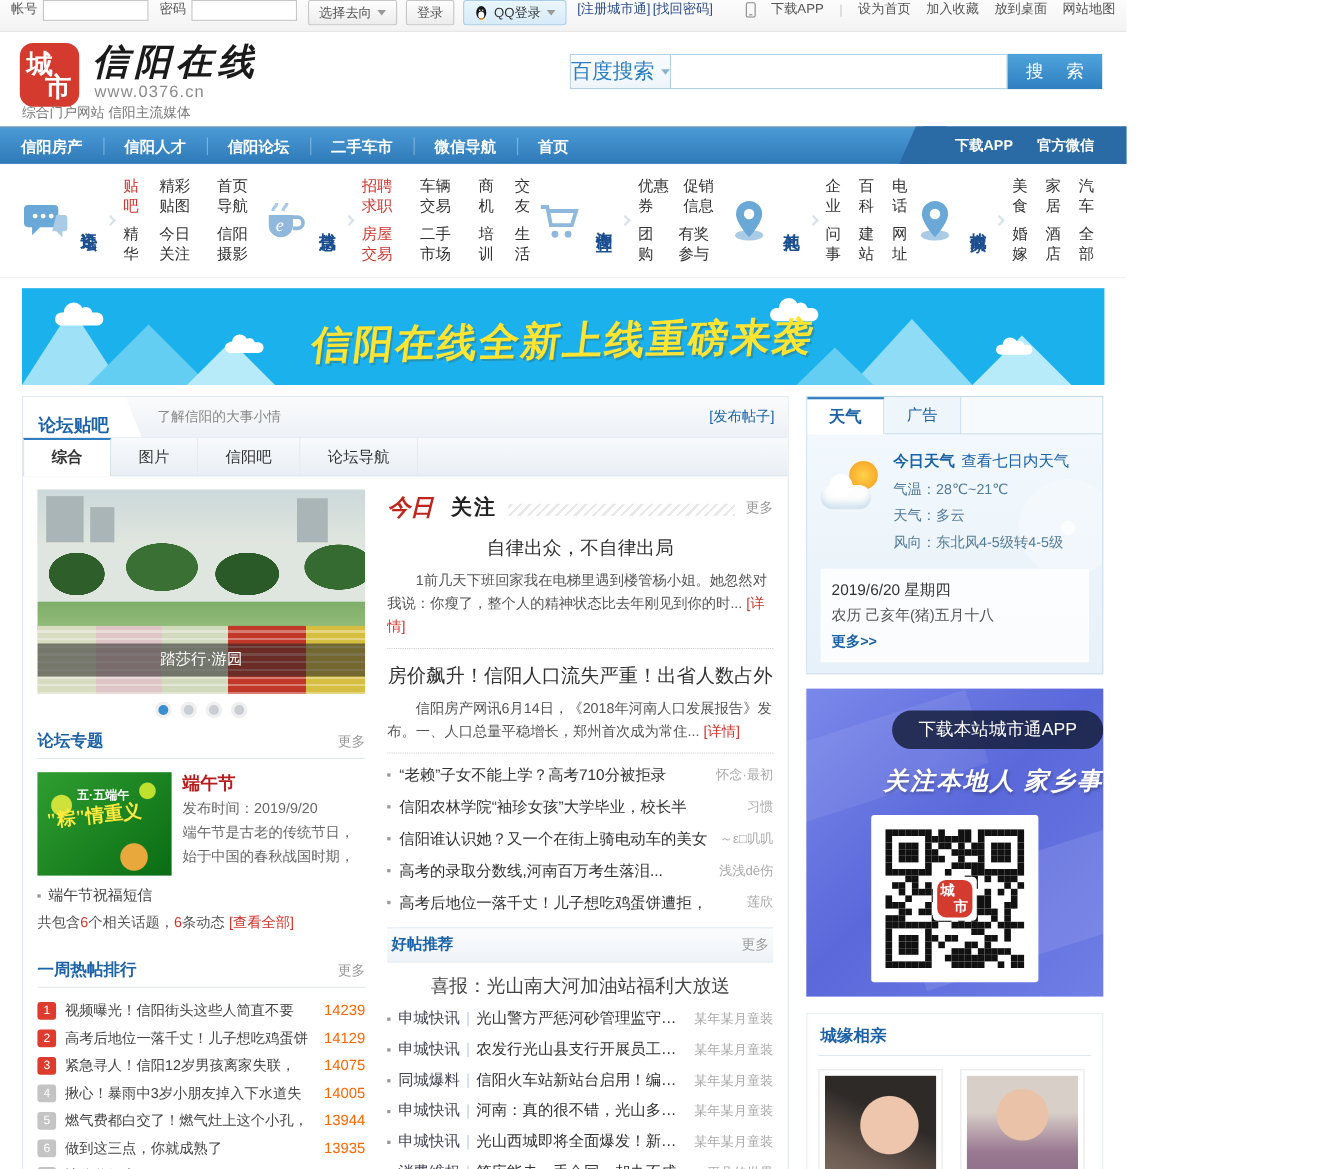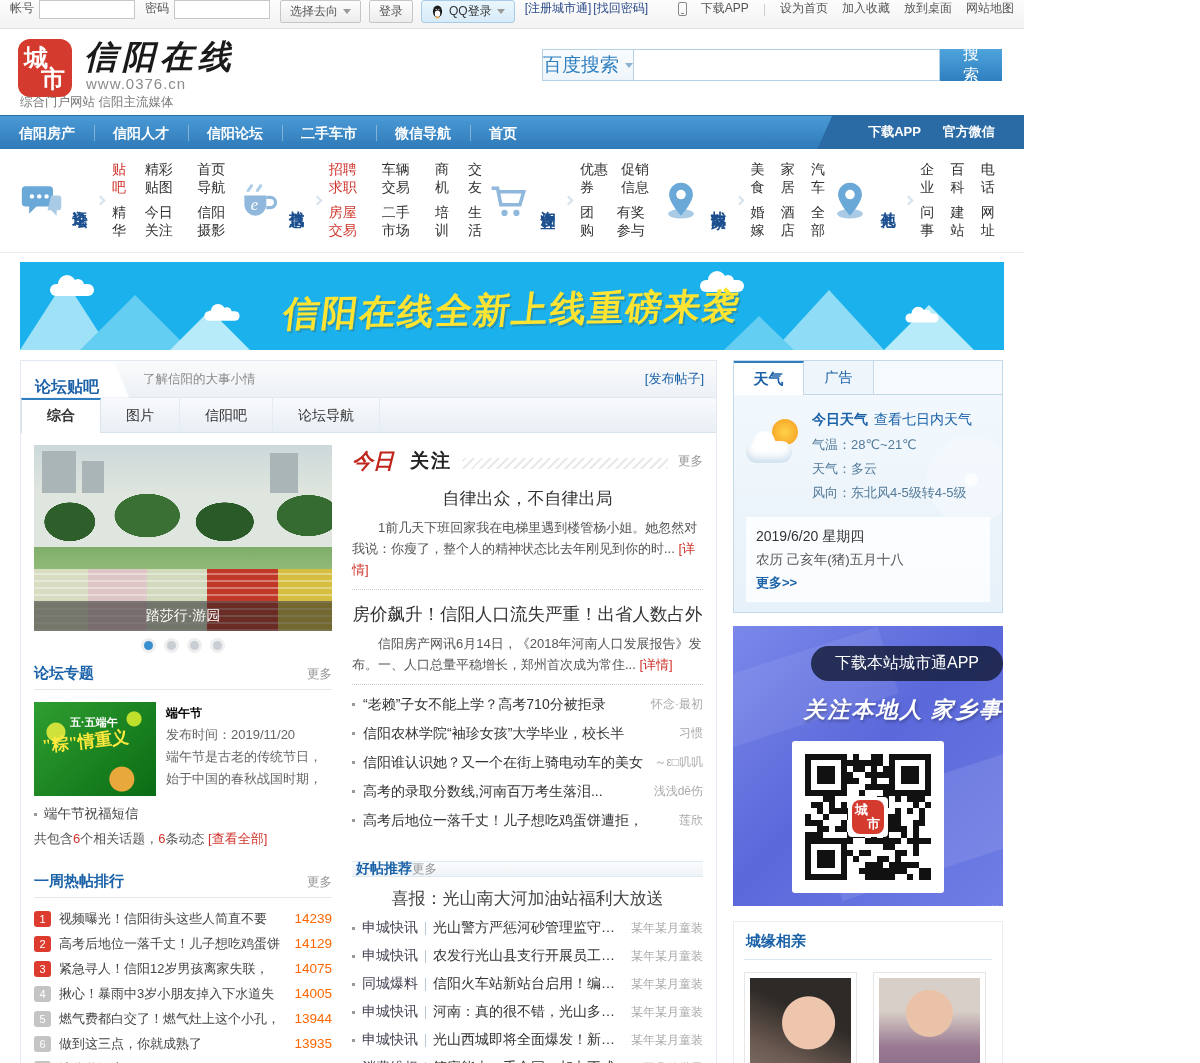--- a/index.html
+++ b/index.html
@@ -33,21 +33,21 @@
   .seal .c2{position:absolute;right:7px;bottom:2px;font-size:24px}
   .site-name{font-family:"Liberation Serif","DejaVu Serif",serif;font-weight:bold;font-style:italic;
              font-size:33px;color:#1a1a1a;letter-spacing:5px;line-height:36px;margin-left:12px}
   .site-url{color:#8b8b8b;font-size:15px;letter-spacing:1px;margin-left:14px}
   .tagline{position:absolute;left:20px;bottom:4px;color:#777;font-size:12.5px}
   .search{position:absolute;right:22px;top:20px;display:flex;height:32px}
   .se-sel{width:92px;background:linear-gradient(#fafcfe,#eef5fa);border:1px solid #b5d1e6;
           color:#2e7fc0;font-size:19px;display:flex;align-items:center;justify-content:center;gap:6px}
   .se-arrow{width:0;height:0;border-left:4px solid transparent;border-right:4px solid transparent;border-top:5px solid #8ab2d2}
   .se-input{width:306px;border:1px solid #b5d1e6;border-left:none;background:#fff;padding:0 8px;font-size:13px}
-  .se-btn{width:62px;background:linear-gradient(#4fa4dc,#2f7fc0);color:#fff;font-size:16px;
+  .se-btn{width:86px;background:linear-gradient(#4fa4dc,#2f7fc0);color:#fff;font-size:16px;
           letter-spacing:8px;border:none;display:flex;align-items:center;justify-content:center;padding-left:8px}
 
   
   .nav{height:34px;background:linear-gradient(#4a9ad6,#2f7ab8);border-top:1px solid #2a6ca5;
        display:flex;align-items:center;position:relative;overflow:hidden}
   .nav-item{color:#fff;font-size:14px;font-weight:bold;padding:0 19px;line-height:34px;position:relative}
   .nav-item+.nav-item::before{content:"";position:absolute;left:0;top:9px;bottom:9px;width:1px;background:rgba(255,255,255,.35)}
   .nav-right{position:absolute;right:0;top:0;height:34px;width:185px;background:#2b6ba5;
              display:flex;align-items:center;justify-content:center;gap:22px}
   .nav-right::before{content:"";position:absolute;left:-14px;top:0;height:34px;width:28px;background:#2b6ba5;transform:skewX(-24deg)}
@@ -100,21 +100,21 @@
   .ci-b{position:absolute;background:#a9b5b7}
   .ci-trees{position:absolute;top:30px;height:78px;left:0;right:0;background:
     radial-gradient(ellipse 42px 32px at 12% 60%,#2e5e2a 60%,transparent 61%),
     radial-gradient(ellipse 54px 36px at 38% 52%,#3a7034 60%,transparent 61%),
     radial-gradient(ellipse 48px 32px at 64% 60%,#2a5a28 60%,transparent 61%),
     radial-gradient(ellipse 52px 34px at 92% 52%,#356a30 60%,transparent 61%)}
   .ci-lawn{position:absolute;top:102px;height:26px;left:0;right:0;background:linear-gradient(#7fae6a,#94bc7a)}
   .ci-flowers{position:absolute;top:124px;bottom:0;left:0;right:0;background:
     repeating-linear-gradient(0deg,rgba(255,255,255,.35) 0 2px,transparent 2px 7px),
     linear-gradient(90deg,#d8ddc2 0 18%,#dfc6c6 18% 38%,#d2dabe 38% 58%,#c23828 58% 82%,#d6be40 82%)}
-  .c-caption{position:absolute;left:0;right:0;bottom:0;height:30px;background:rgba(35,35,35,.55);
+  .c-caption{position:absolute;left:0;right:0;bottom:16px;height:30px;background:rgba(35,35,35,.55);
              color:#fff;font-size:14px;display:flex;align-items:center;justify-content:center}
   .dots{display:flex;justify-content:center;gap:14px;margin:10px 0 4px}
   .dot{width:9px;height:9px;border-radius:50%;background:#c9ced4;box-shadow:0 0 0 3px #efefef}
   .dot.active{background:#3a8fd0}
 
   
   .sec-head{display:flex;align-items:baseline;justify-content:space-between;border-bottom:1px solid #e3e8ee;
             padding:10px 0 6px;margin-top:4px}
   .sec-title{color:#1b62a8;font-weight:bold;font-size:15px}
   .more{color:#999;font-size:12.5px}
@@ -123,21 +123,21 @@
   .topic{display:flex;margin-top:12px;gap:10px}
   .t-img{width:122px;height:94px;flex:none;position:relative;background:
     radial-gradient(circle at 72% 82%,#e8a83c 0 12px,transparent 13px),
     radial-gradient(circle at 18% 32%,#cfe23c 0 9px,transparent 10px),
     radial-gradient(circle at 82% 18%,#bfe02c 0 7px,transparent 8px),
     linear-gradient(135deg,#2f9e30,#0a6c14)}
   .t-t1{position:absolute;top:13px;left:36px;font-size:11px;font-weight:bold;color:#fff}
   .t-t2{position:absolute;top:28px;left:8px;font-size:17px;font-weight:bold;color:#ffe93d;
         font-family:"Liberation Serif","DejaVu Serif",serif;transform:rotate(-6deg)}
   .t-info{font-size:13px;color:#666;line-height:22px;min-width:0}
-  .t-name{font-size:12px;font-weight:bold;color:#000000}
+  .t-name{font-size:16px;font-weight:bold;color:#b91c1c}
   .bullet-item{display:flex;align-items:center;gap:7px;margin-top:9px;font-size:13.5px;color:#444}
   .sq{width:3px;height:3px;background:#999;flex:none}
   .t-sum{margin-top:7px;font-size:13px;color:#555}
   .red{color:#d0342c}
 
   
   .hot-list{margin-top:8px}
   .hot-row{display:flex;align-items:center;height:25px;gap:8px}
   .rank{width:17px;height:16px;border-radius:3px;background:#c4c4c4;color:#fff;font-size:11px;
         display:flex;align-items:center;justify-content:center;flex:none}
@@ -151,22 +151,22 @@
   .td2{color:#222;font-size:19px;font-weight:bold;margin-left:16px;letter-spacing:2px}
   .hatch{flex:1;height:11px;margin:4px 10px 0;background:repeating-linear-gradient(-45deg,#e9e9e9 0 2px,transparent 2px 6px)}
   .article{border-bottom:1px dotted #ccc;padding-bottom:9px}
   .a-title{text-align:center;font-size:17px;color:#333;margin:12px 0 7px;font-family:"Liberation Serif","DejaVu Serif",serif}
   .a-title2{font-size:17.5px}
   .a-body{font-size:13px;color:#555;line-height:21px;text-indent:2em}
   .news-list{padding:5px 0 2px}
   .news-row{display:flex;align-items:center;height:29px;gap:8px}
   .news-title{flex:1;font-size:14px;color:#333;white-space:nowrap;overflow:hidden;text-overflow:ellipsis}
   .news-user{color:#aaa;font-size:12px;flex:none}
-  .rec-bar{height:16px;background:linear-gradient(#fbfcfd,#eef3f8);border-top:1px solid #e0e8f0;border-bottom:1px solid #e0e8f0;
-           display:flex;align-items:center;justify-content:flex-start;padding:0 4px;margin-top:24px}
+  .rec-bar{height:32px;background:linear-gradient(#fbfcfd,#eef3f8);border-top:1px solid #e0e8f0;border-bottom:1px solid #e0e8f0;
+           display:flex;align-items:center;justify-content:space-between;padding:0 4px;margin-top:6px}
   .rec-title{color:#1b62a8;font-weight:bold;font-size:14px}
   .rec-head{font-size:17px;color:#444;text-align:center;margin:10px 0 4px;font-family:"Liberation Serif","DejaVu Serif",serif}
   .rec-row{display:flex;align-items:center;height:28px;gap:7px}
   .rec-cat{font-size:14px;color:#445;flex:none}
   .vline{width:1px;height:13px;background:#b9c7d5;flex:none}
 
   
   .weather-box{border:1px solid #c3d9ea}
   .w-tabs{height:34px;display:flex}
   .w-tab1{width:70px;background:#fff;border-top:2px solid #2f7fc0;border-right:1px solid #c3d9ea;
@@ -371,53 +371,53 @@
             <span class="lnk">有奖参与</span>
           </div>
       </div>
     </div>
     <div class="group">
       <svg class="g-icon" viewBox="0 0 24 24">
           <ellipse cx="12" cy="19" rx="7" ry="2.6" fill="#a9cbe5"></ellipse>
           <path d="M12 2a6.5 6.5 0 0 0-6.5 6.5C5.5 13 12 20 12 20s6.5-7 6.5-11.5A6.5 6.5 0 0 0 12 2z" fill="#6aa8d8"></path>
           <circle cx="12" cy="8.5" r="2.6" fill="#fff"></circle>
         </svg>
+      <div class="g-title">其他</div>
+      <span class="g-chev"></span>
+      <div class="g-links">
+        <div class="g-row">
+            <span class="lnk">企业</span>
+            <span class="lnk">百科</span>
+            <span class="lnk">电话</span>
+          </div>
+        <div class="g-row">
+            <span class="lnk">问事</span>
+            <span class="lnk">建站</span>
+            <span class="lnk">网址</span>
+          </div>
+      </div>
+    </div>
+    <div class="group">
+      <svg class="g-icon" viewBox="0 0 24 24">
+          <ellipse cx="12" cy="19" rx="7" ry="2.6" fill="#a9cbe5"></ellipse>
+          <path d="M12 2a6.5 6.5 0 0 0-6.5 6.5C5.5 13 12 20 12 20s6.5-7 6.5-11.5A6.5 6.5 0 0 0 12 2z" fill="#6aa8d8"></path>
+          <circle cx="12" cy="8.5" r="2.6" fill="#fff"></circle>
+        </svg>
       <div class="g-title">找商家</div>
       <span class="g-chev"></span>
       <div class="g-links">
         <div class="g-row">
             <span class="lnk">美食</span>
             <span class="lnk">家居</span>
             <span class="lnk">汽车</span>
           </div>
         <div class="g-row">
             <span class="lnk">婚嫁</span>
             <span class="lnk">酒店</span>
             <span class="lnk">全部</span>
-          </div>
-      </div>
-    </div>
-    <div class="group">
-      <svg class="g-icon" viewBox="0 0 24 24">
-          <ellipse cx="12" cy="19" rx="7" ry="2.6" fill="#a9cbe5"></ellipse>
-          <path d="M12 2a6.5 6.5 0 0 0-6.5 6.5C5.5 13 12 20 12 20s6.5-7 6.5-11.5A6.5 6.5 0 0 0 12 2z" fill="#6aa8d8"></path>
-          <circle cx="12" cy="8.5" r="2.6" fill="#fff"></circle>
-        </svg>
-      <div class="g-title">其他</div>
-      <span class="g-chev"></span>
-      <div class="g-links">
-        <div class="g-row">
-            <span class="lnk">企业</span>
-            <span class="lnk">百科</span>
-            <span class="lnk">电话</span>
-          </div>
-        <div class="g-row">
-            <span class="lnk">问事</span>
-            <span class="lnk">建站</span>
-            <span class="lnk">网址</span>
           </div>
       </div>
     </div>
   </div>
 
   <div class="banner">
     <div class="mt" style="left:0;border-left:45px solid transparent;border-right:45px solid transparent;border-bottom:70px solid #9fe2f8"></div>
     <div class="mt" style="left:60px;border-left:55px solid transparent;border-right:55px solid transparent;border-bottom:55px solid #63cdf2"></div>
     <div class="mt" style="left:150px;border-left:40px solid transparent;border-right:40px solid transparent;border-bottom:40px solid #b8ebfa"></div>
     <div class="mt" style="right:120px;border-left:55px solid transparent;border-right:55px solid transparent;border-bottom:60px solid #8edcf6"></div>
@@ -469,21 +469,21 @@
             <span class="sec-title">论坛专题</span>
             <span class="more lnk">更多</span>
           </div>
           <div class="topic">
             <div class="t-img">
               <span class="t-t1">五·五端午</span>
               <span class="t-t2">"粽"情重义</span>
             </div>
             <div class="t-info">
               <div class="t-name">端午节</div>
-              <div>发布时间：2019/11/20</div>
+              <div>发布时间：2019/9/20</div>
               <div class="ellip">端午节是古老的传统节日，</div>
               <div class="ellip">始于中国的春秋战国时期，</div>
             </div>
           </div>
           <div class="bullet-item">
             <span class="sq"></span>
             <span>端午节祝福短信</span>
           </div>
           <div class="t-sum">
             <span>共包含</span><span class="red">6</span><span>个相关话题，</span><span class="red">6</span><span>条动态 </span><span class="red lnk">[查看全部]</span>

